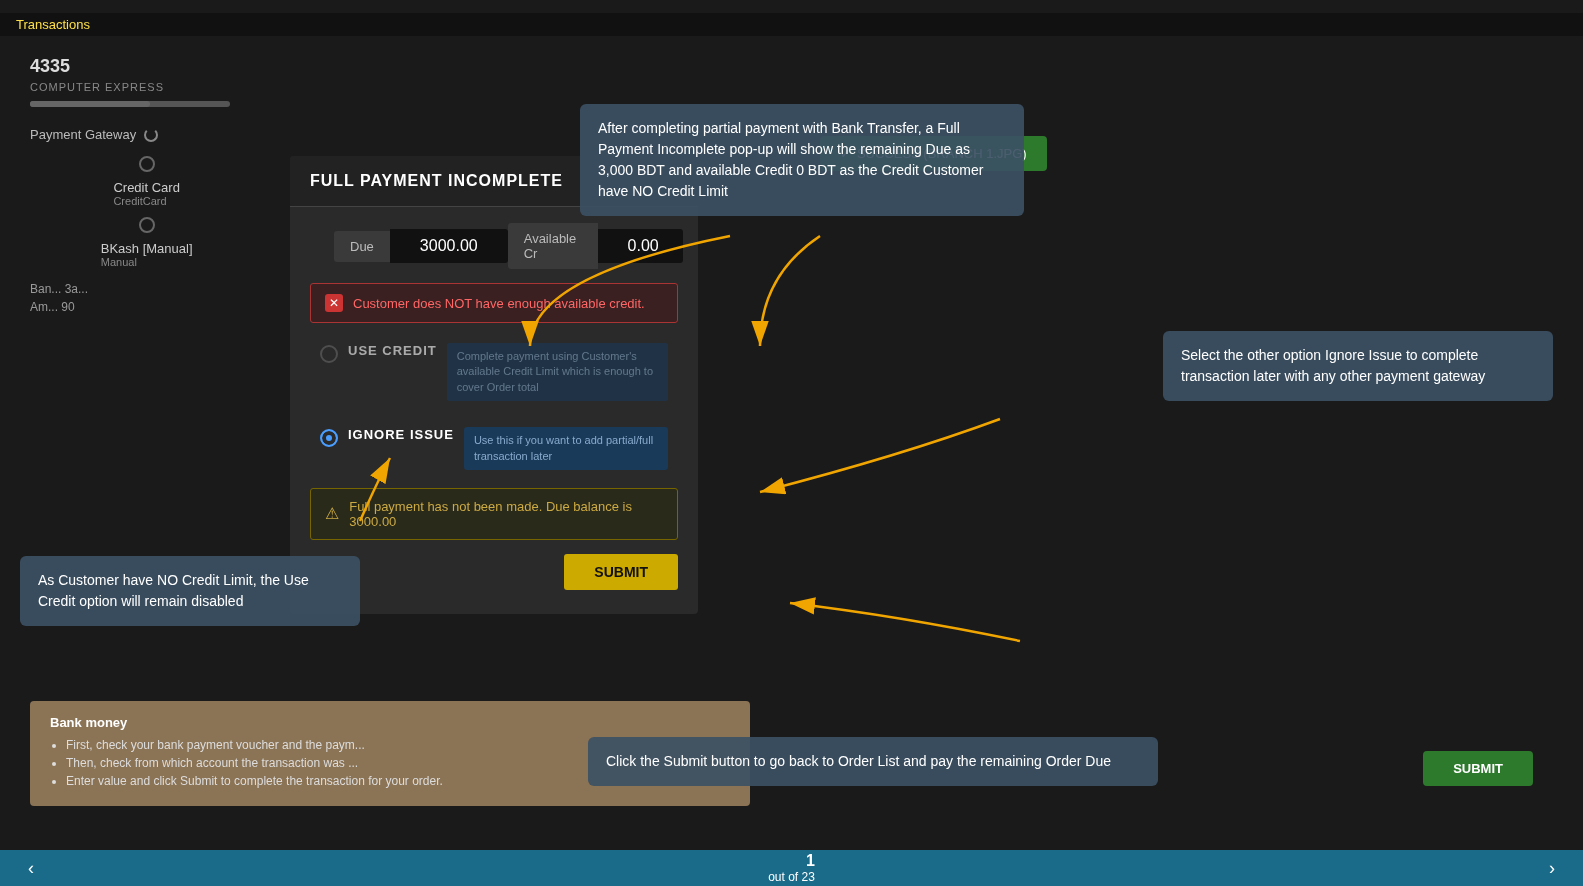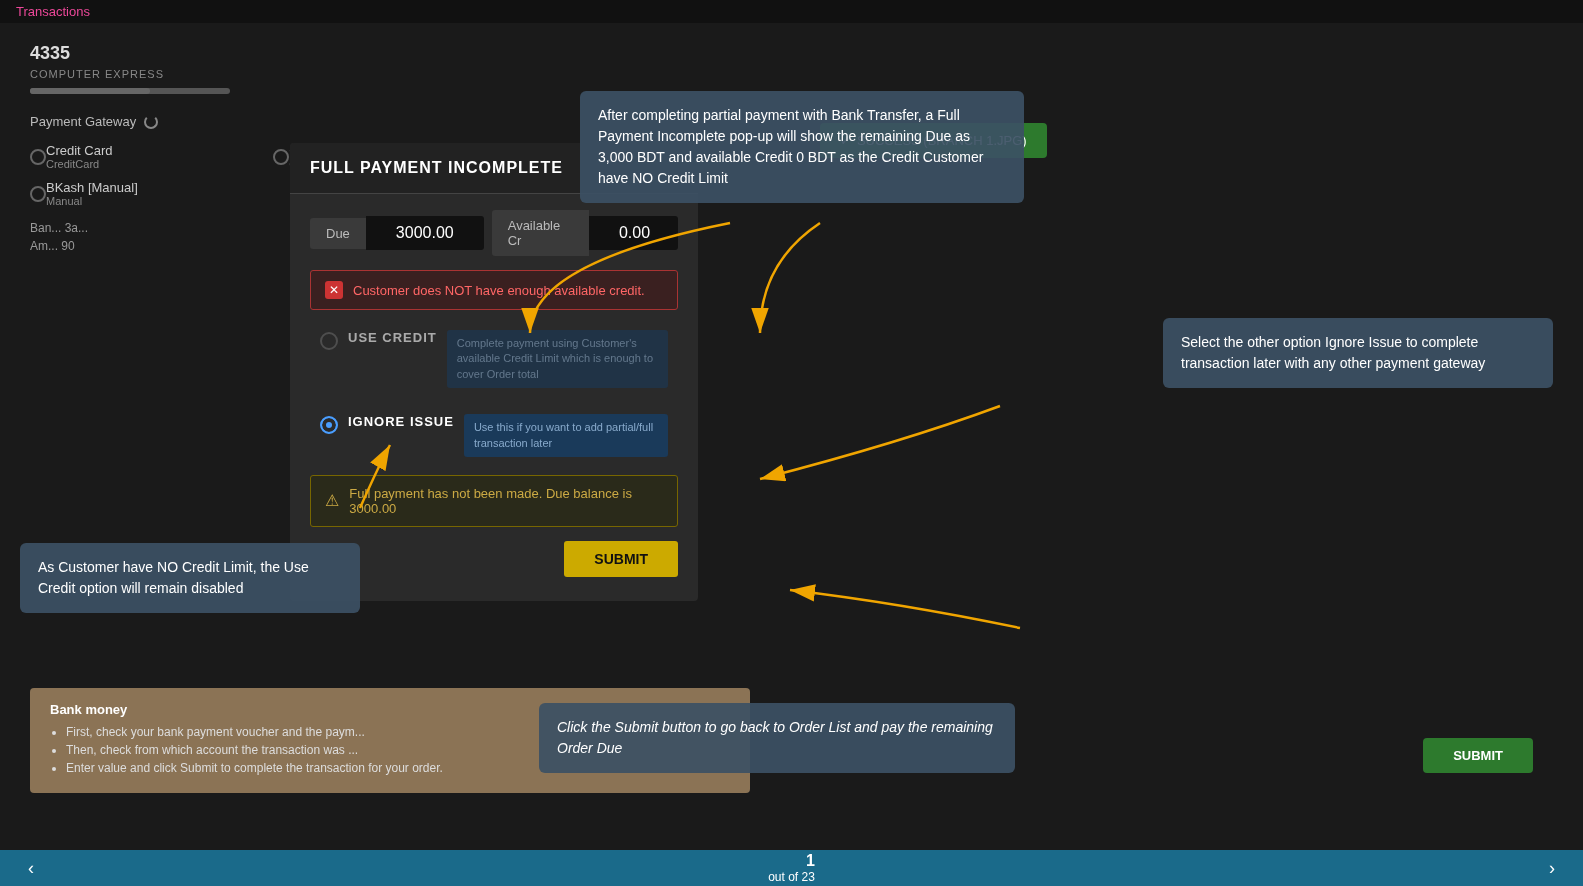--- a/index.html
+++ b/index.html
@@ -10,22 +10,23 @@
       width: 1583px;
       height: 886px;
       overflow: hidden;
       position: relative;
     }
 
     
     .top-bar {
       background: #111;
       padding: 4px 16px;
-      color: #ec4899;
-      font-size: 13px;
+      color: #fde047;
+      font-size: 13px;
+      margin-top: 13px;
     }
 
     
     .main-area {
       display: flex;
       position: relative;
       height: calc(886px - 40px - 36px);
     }
 
     
@@ -86,22 +87,24 @@
     .payment-options {
       display: grid;
       grid-template-columns: 1fr 1fr 1fr;
       gap: 10px;
       margin-bottom: 14px;
     }
 
     .payment-option {
       display: flex;
       align-items: center;
+      gap: 8px;
       color: #bbb;
       font-size: 13px;
+      flex-direction: column;
     }
 
     .radio-circle {
       width: 16px;
       height: 16px;
       border-radius: 50%;
       border: 2px solid #666;
       flex-shrink: 0;
     }
 
@@ -225,22 +228,22 @@
       color: #fff;
       letter-spacing: 1px;
     }
 
     .modal-body {
       padding: 16px 20px;
     }
 
     .modal-stats-row {
       display: flex;
-      gap: 8px;
       margin-bottom: 14px;
+      margin-left: 24px;
     }
 
     .stat-item {
       display: flex;
       align-items: center;
       gap: 0;
     }
 
     .stat-label {
       background: #3a3a3a;
@@ -389,23 +392,22 @@
     }
 
     .callout-bottom-left {
       bottom: 220px;
       left: 20px;
       width: 340px;
     }
 
     .callout-bottom-right {
       bottom: 60px;
-      left: 539px;
-      width: 476px;
-      font-style: italic;
+      left: 588px;
+      width: 570px;
     }
 
     
     .arrow-overlay {
       position: absolute;
       top: 0;
       left: 0;
       width: 100%;
       height: 100%;
       z-index: 25;

